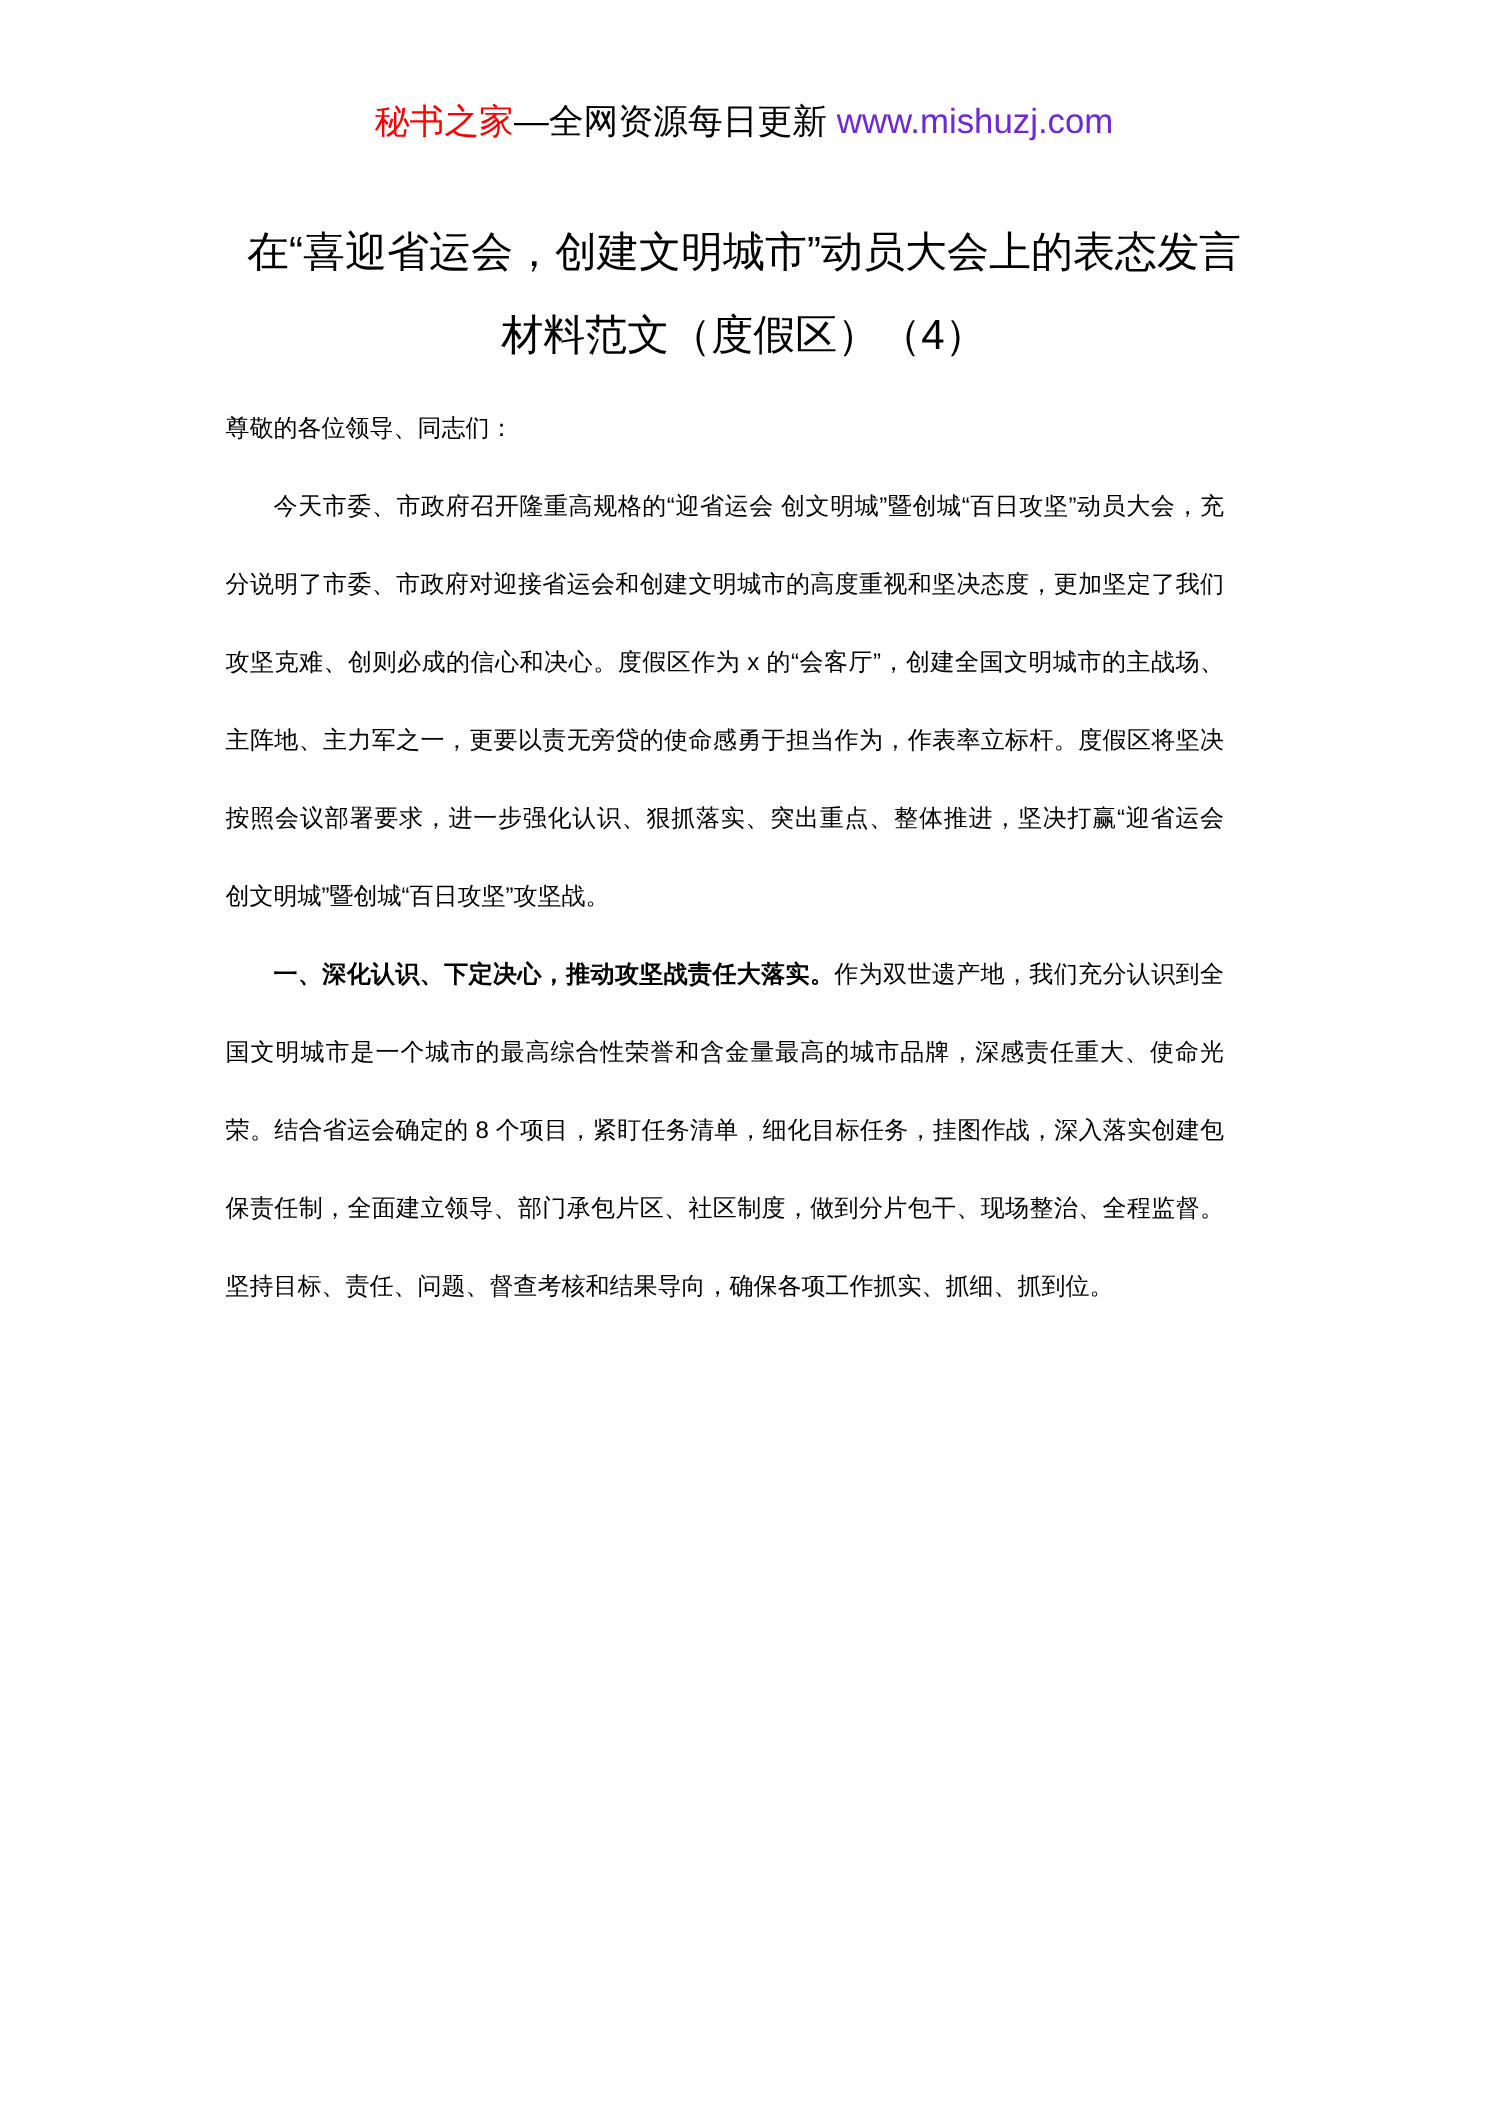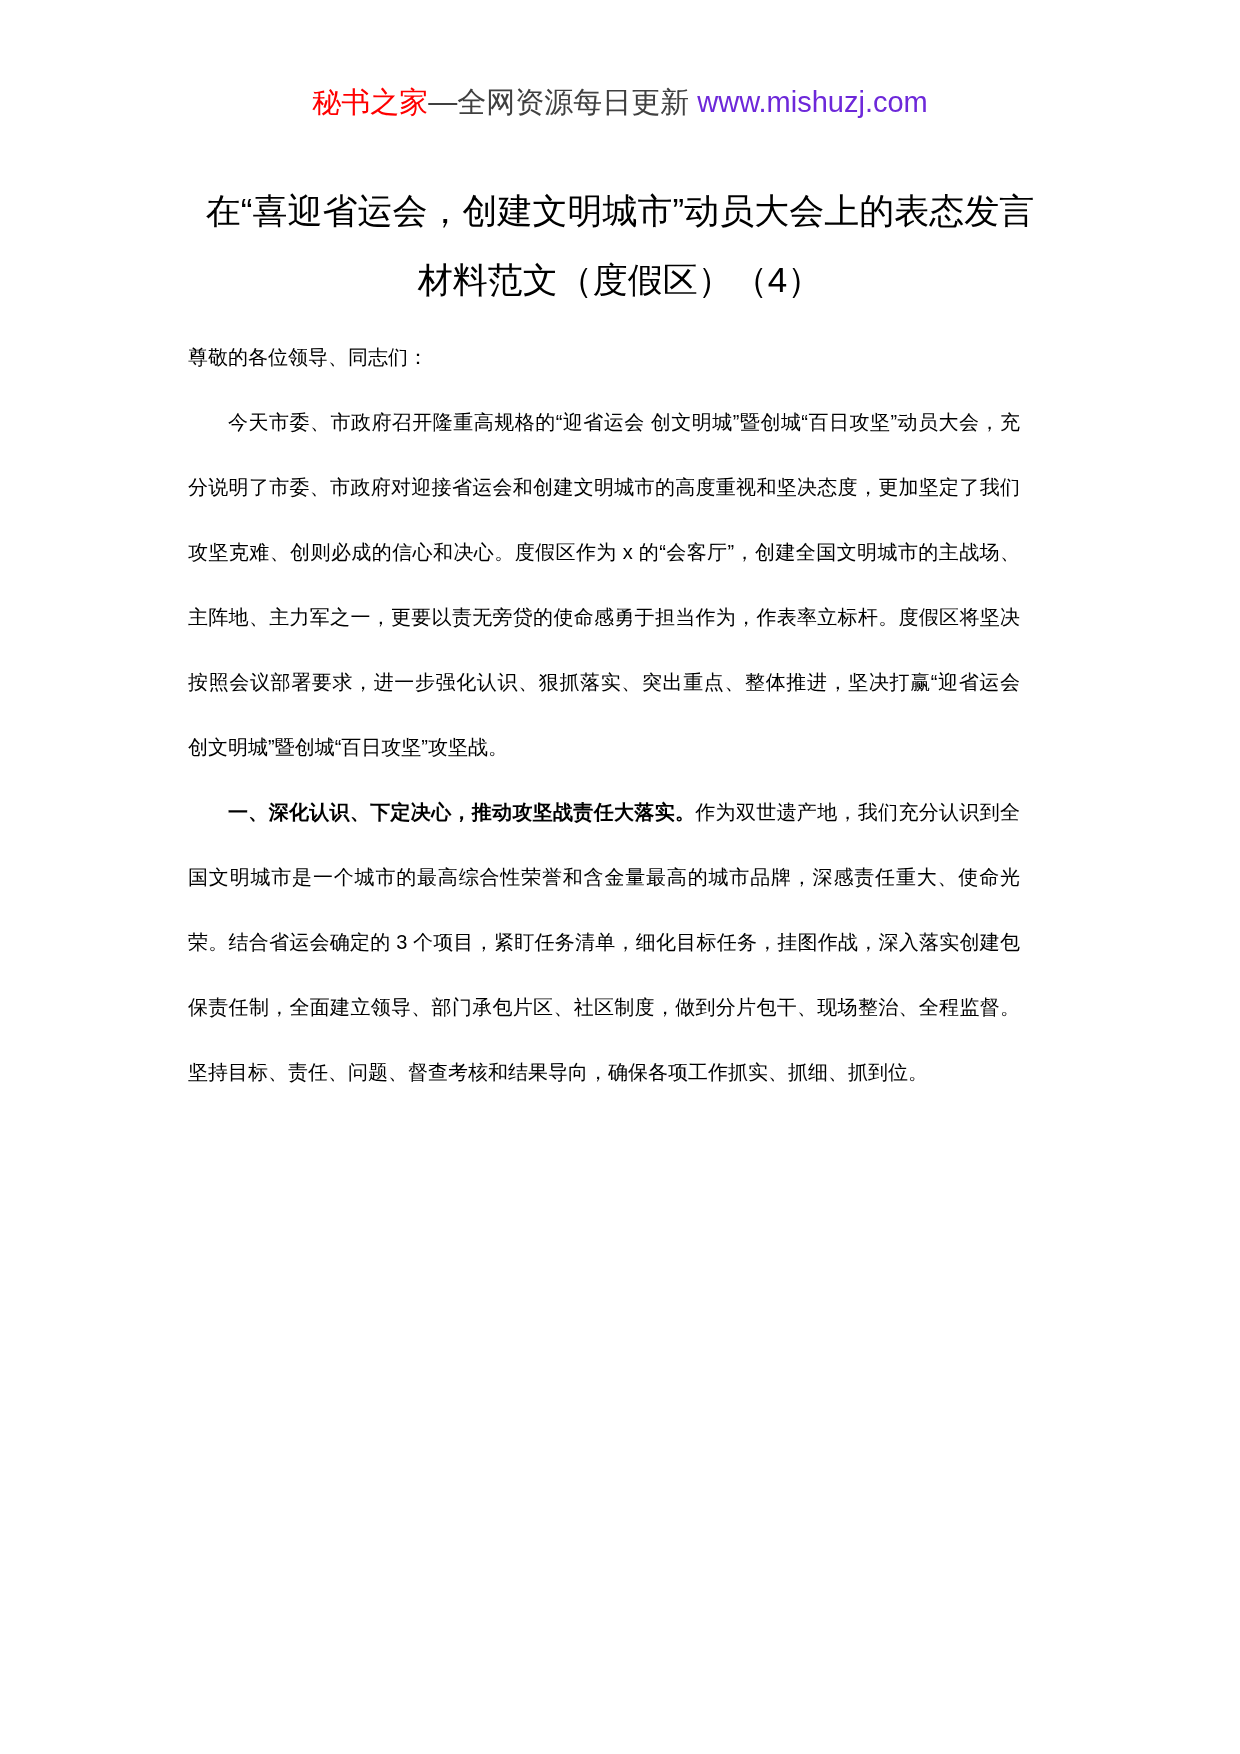--- a/index.html
+++ b/index.html
@@ -22,21 +22,21 @@
     text-align: center;
     font-size: 29px;
     line-height: 40px;
     white-space: nowrap;
   }
   .site-name {
     color: #ff0000;
     font-weight: normal;
   }
   .tagline {
-    color: #404040;
+    color: #000000;
   }
   .site-url {
     color: #6d28d9;
   }
   .doc-title {
     margin-top: 54px;
     width: 100%;
     text-align: center;
     font-size: 35px;
     line-height: 69px;
@@ -74,16 +74,16 @@
   </div>
 
   <div class="doc-title">
     <div>在“喜迎省运会，创建文明城市”动员大会上的表态发言</div>
     <div>材料范文（度假区）（4）</div>
   </div>
 
   <div class="doc-body">
     <p>尊敬的各位领导、同志们：</p>
     <p class="para-indent">今天市委、市政府召开隆重高规格的“迎省运会 创文明城”暨创城“百日攻坚”动员大会，充分说明了市委、市政府对迎接省运会和创建文明城市的高度重视和坚决态度，更加坚定了我们攻坚克难、创则必成的信心和决心。度假区作为 x 的“会客厅”，创建全国文明城市的主战场、主阵地、主力军之一，更要以责无旁贷的使命感勇于担当作为，作表率立标杆。度假区将坚决按照会议部署要求，进一步强化认识、狠抓落实、突出重点、整体推进，坚决打赢“迎省运会 创文明城”暨创城“百日攻坚”攻坚战。</p>
-    <p class="para-indent"><span class="bold-lead">一、深化认识、下定决心，推动攻坚战责任大落实。</span><span>作为双世遗产地，我们充分认识到全国文明城市是一个城市的最高综合性荣誉和含金量最高的城市品牌，深感责任重大、使命光荣。结合省运会确定的 3 个项目，紧盯任务清单，细化目标任务，挂图作战，深入落实创建包保责任制，全面建立领导、部门承包片区、社区制度，做到分片包干、现场整治、全程监督。坚持目标、责任、问题、督查考核和结果导向，确保各项工作抓实、抓细、抓到位。</span></p>
+    <p class="para-indent"><span class="bold-lead">一、深化认识、下定决心，推动攻坚战责任大落实。</span><span>作为双世遗产地，我们充分认识到全国文明城市是一个城市的最高综合性荣誉和含金量最高的城市品牌，深感责任重大、使命光荣。结合省运会确定的 8 个项目，紧盯任务清单，细化目标任务，挂图作战，深入落实创建包保责任制，全面建立领导、部门承包片区、社区制度，做到分片包干、现场整治、全程监督。坚持目标、责任、问题、督查考核和结果导向，确保各项工作抓实、抓细、抓到位。</span></p>
   </div>
 
 </div>
 
 </body></html>

